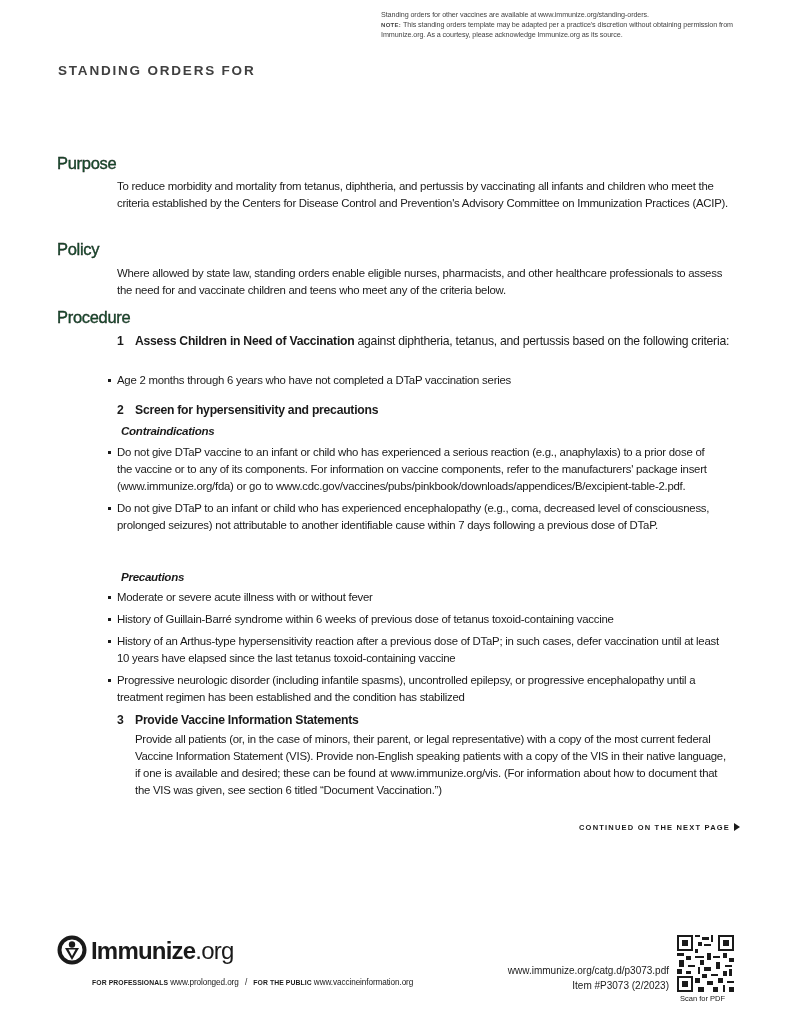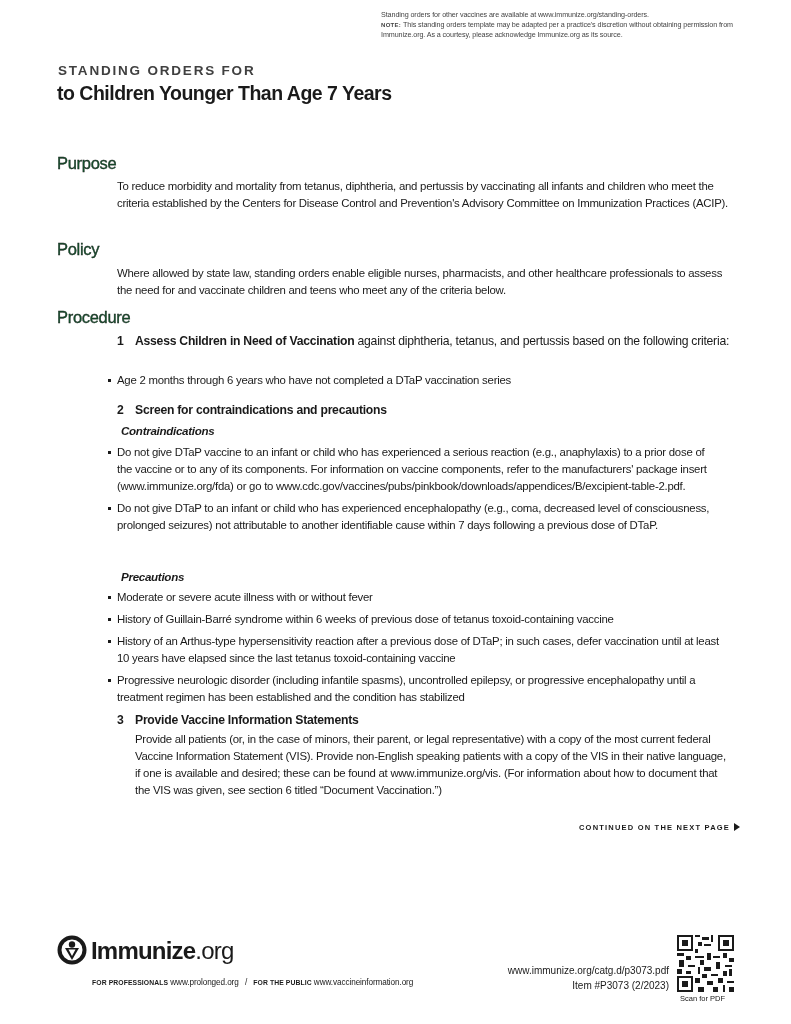--- a/index.html
+++ b/index.html
@@ -78,42 +78,41 @@
 <div class="note">
   <div>Standing orders for other vaccines are available at www.immunize.org/standing-orders.</div>
   <div>
     <span class="note-label">NOTE:</span>
     <span>This standing orders template may be adapted per a practice's discretion without obtaining permission from Immunize.org. As a courtesy, please acknowledge Immunize.org as its source.</span>
   </div>
 </div>
 
 <div class="kicker">STANDING ORDERS FOR</div>
 <div class="title">
-  <div>to Children Younger Than Age 7 Years</div>
 </div>
 
 <div class="section-head" style="top:154px;">Purpose</div>
 <div class="para" style="top:178px;">To reduce morbidity and mortality from tetanus, diphtheria, and pertussis by vaccinating all infants and children who meet the criteria established by the Centers for Disease Control and Prevention's Advisory Committee on Immunization Practices (ACIP).</div>
 
 <div class="section-head" style="top:240px;">Policy</div>
 <div class="para" style="top:265px;">Where allowed by state law, standing orders enable eligible nurses, pharmacists, and other healthcare professionals to assess the need for and vaccinate children and teens who meet any of the criteria below.</div>
 
 <div class="section-head" style="top:308px;">Procedure</div>
 
 <div class="step" style="top:332px;">
   <span class="num">1</span>
   <div class="step-body"><b>Assess Children in Need of Vaccination</b><span> against diphtheria, tetanus, and pertussis based on the following criteria:</span></div>
 </div>
 <ul class="bullets" style="top:372px;">
   <li>Age 2 months through 6 years who have not completed a DTaP vaccination series</li>
 </ul>
 
 <div class="step" style="top:401px;">
   <span class="num">2</span>
-  <div class="step-body"><b>Screen for contraindications and precautions</b></div>
+  <div class="step-body"><b>Screen for hypersensitivity and precautions</b></div>
 </div>
 <div class="subhead" style="top:424px;">Contraindications</div>
 <ul class="bullets" style="top:444px;">
   <li>Do not give DTaP vaccine to an infant or child who has experienced a serious reaction (e.g., anaphylaxis) to a prior dose of the vaccine or to any of its components. For information on vaccine components, refer to the manufacturers' package insert (www.immunize.org/fda) or go to www.cdc.gov/vaccines/pubs/pinkbook/downloads/appendices/B/excipient-table-2.pdf.</li>
   <li>Do not give DTaP to an infant or child who has experienced encephalopathy (e.g., coma, decreased level of consciousness, prolonged seizures) not attributable to another identifiable cause within 7 days following a previous dose of DTaP.</li>
 </ul>
 <div class="subhead" style="top:570px;">Precautions</div>
 <ul class="bullets" style="top:589px;">
   <li>Moderate or severe acute illness with or without fever</li>
   <li>History of Guillain-Barré syndrome within 6 weeks of previous dose of tetanus toxoid-containing vaccine</li>

